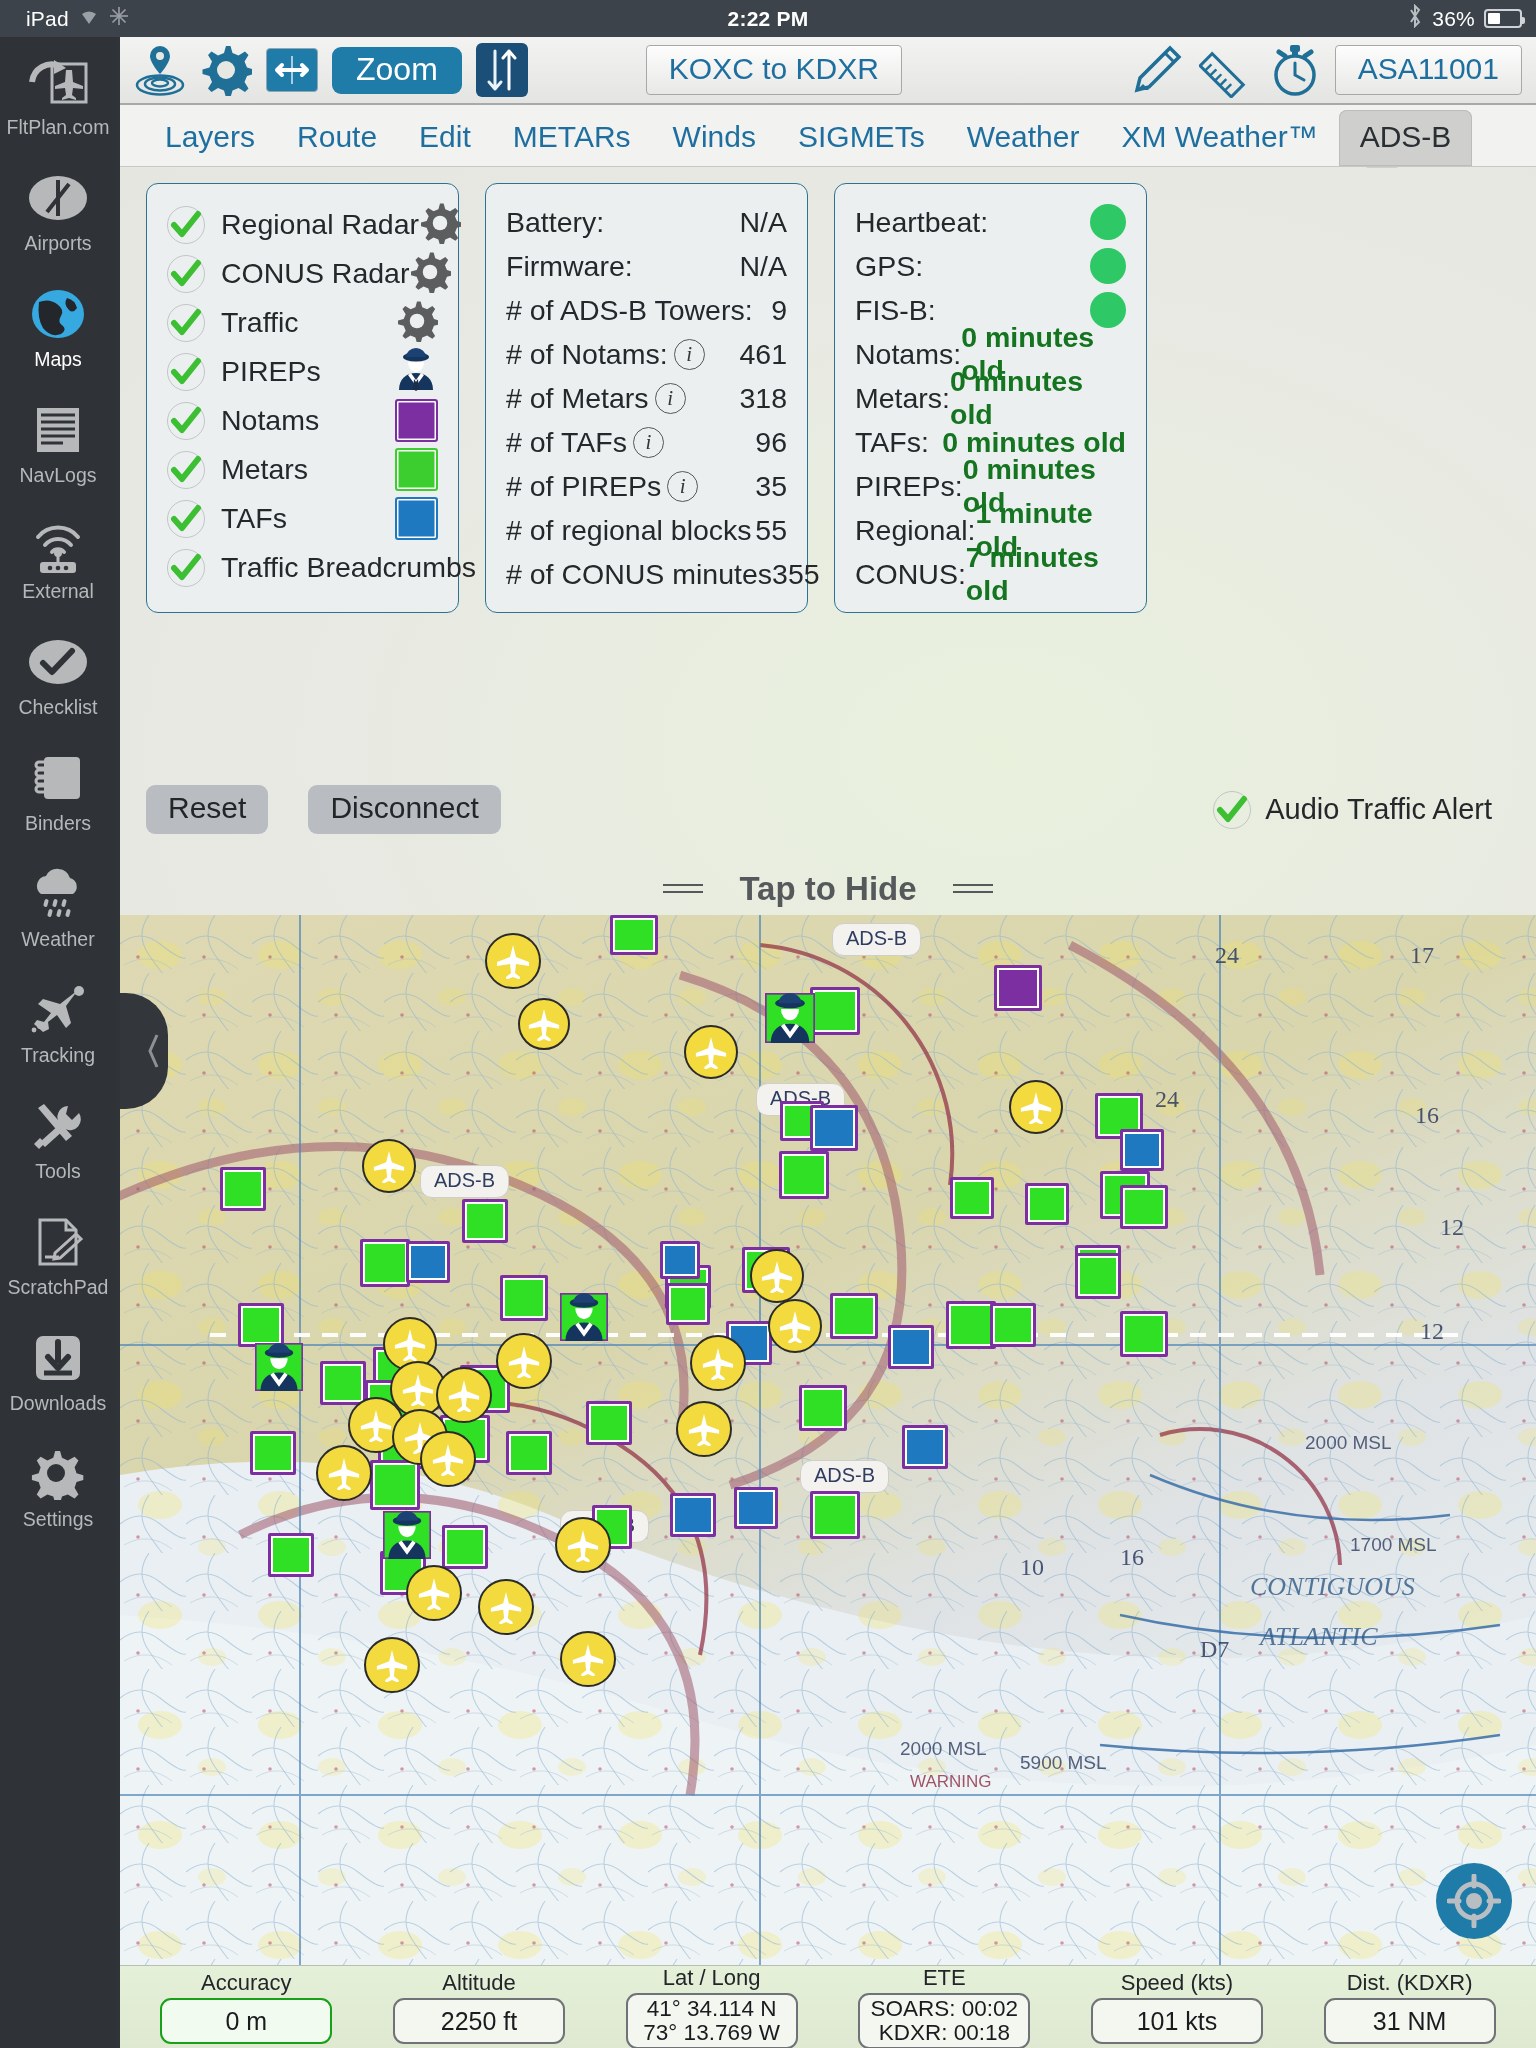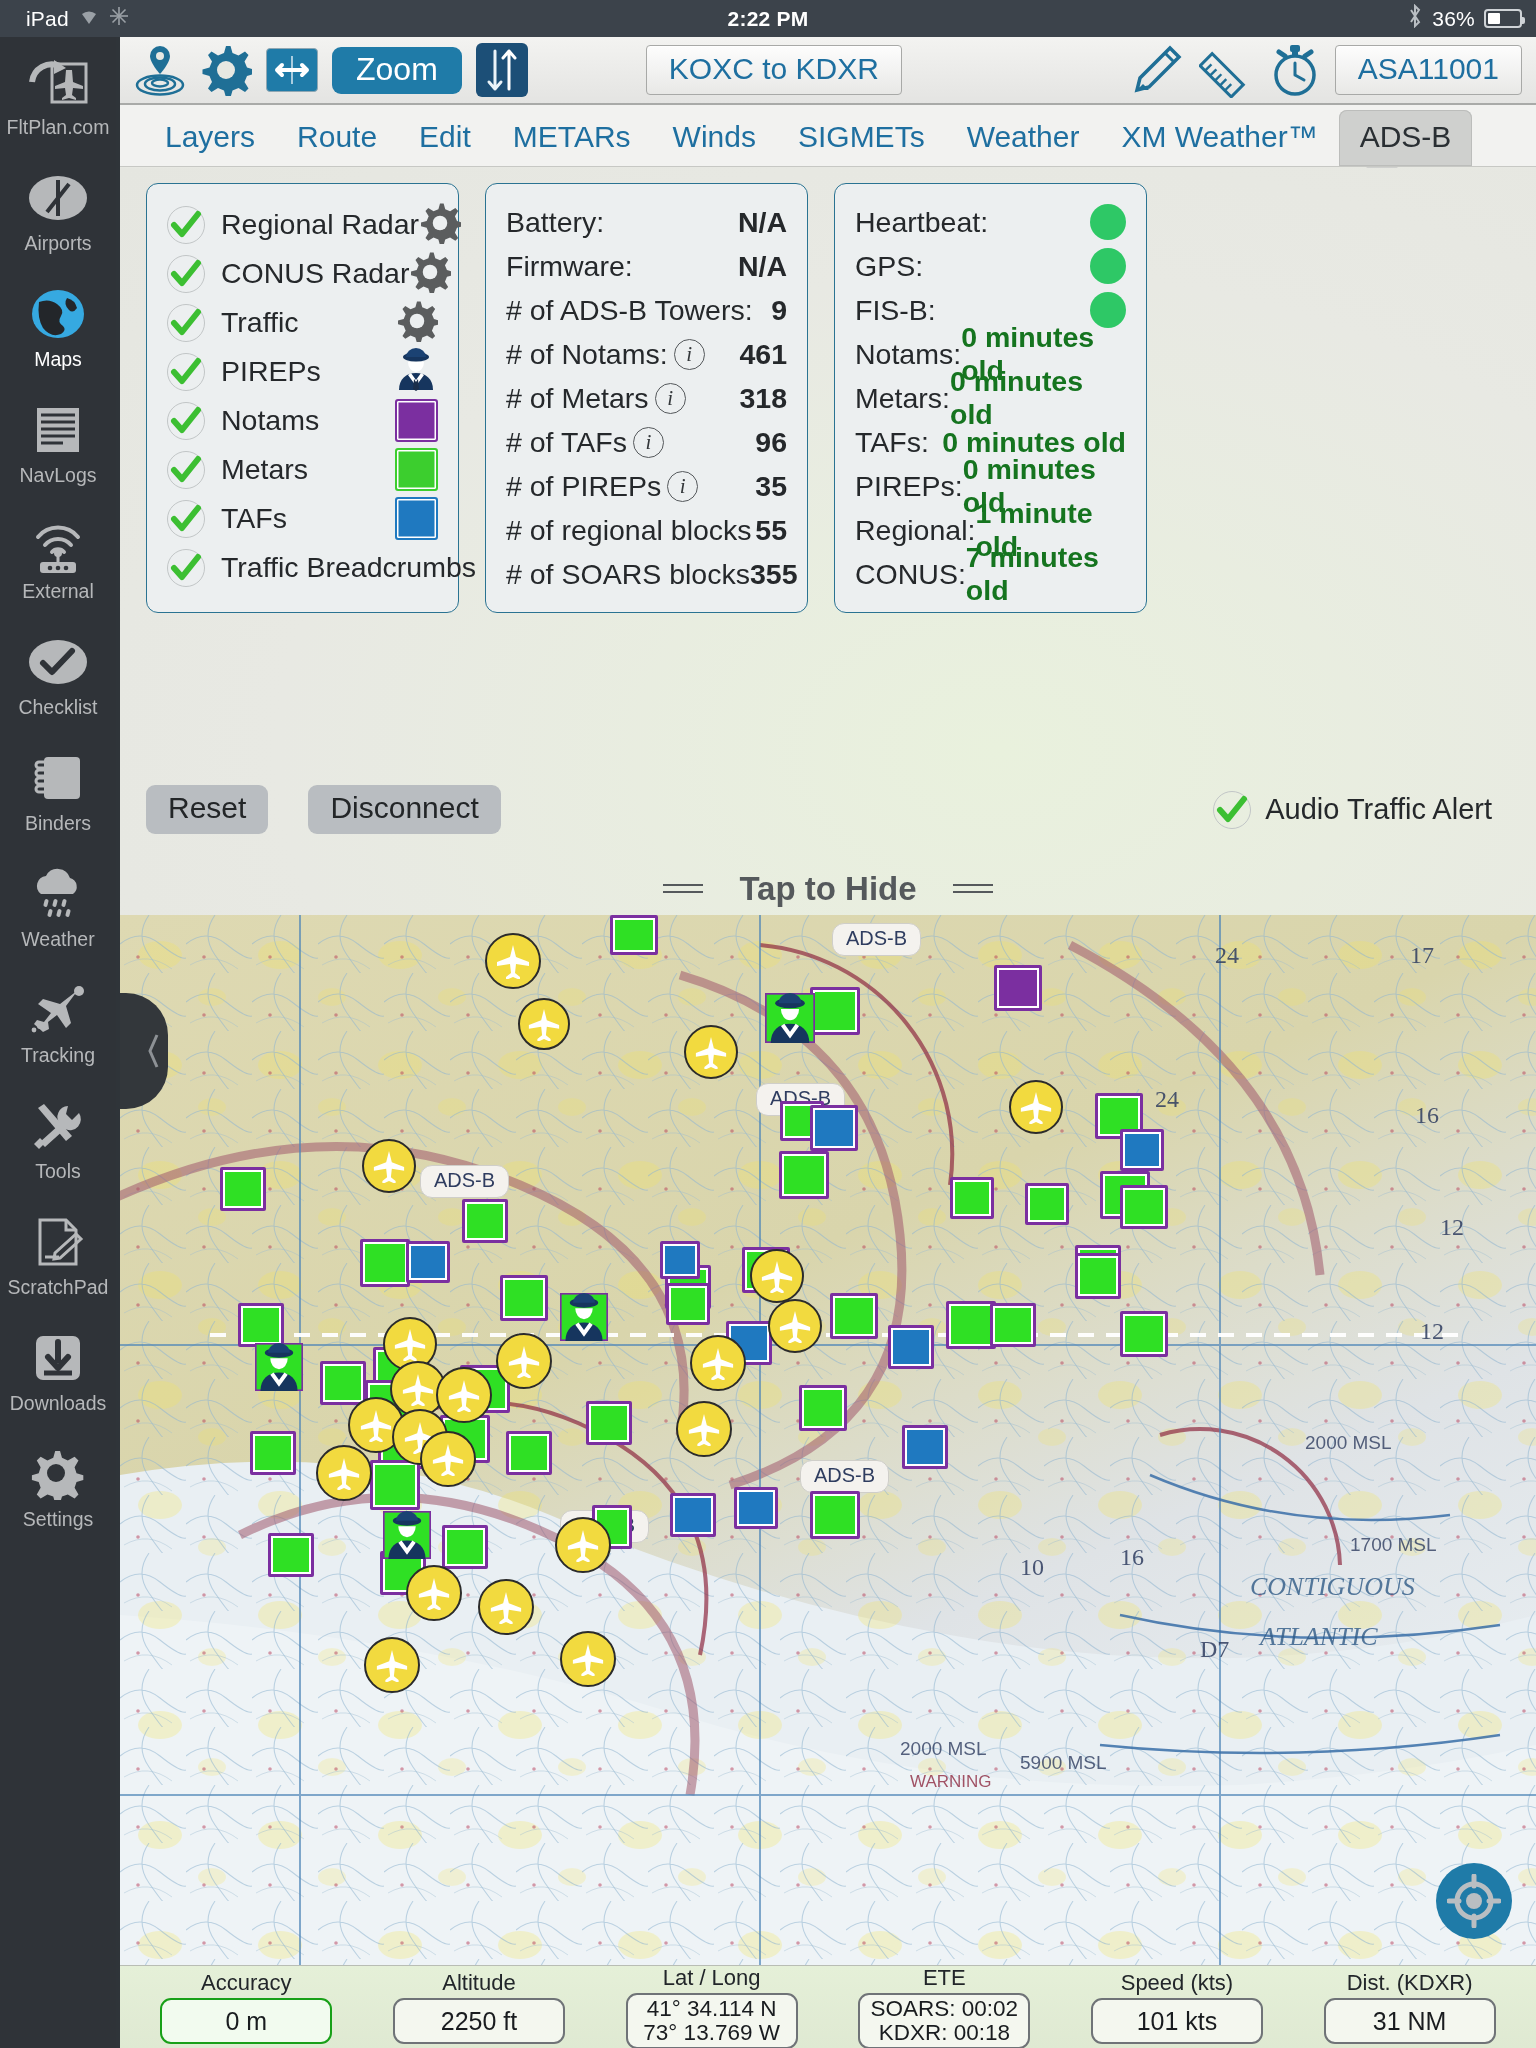--- a/index.html
+++ b/index.html
@@ -110,21 +110,21 @@
     display:flex;align-items:center;justify-content:center; flex: 0 0 auto;
   }
   .chk svg { overflow: visible; }
   .crow-label { font-size:28.5px; color:#25282b; margin-left:16px; flex:1 1 auto; white-space:nowrap;}
   .swatch { width:43px;height:43px; border:2.5px solid; border-radius:3px; flex:0 0 auto;
             box-shadow: 0 0 0 1.5px #fff inset; }
   .gear-sm { flex:0 0 auto; }
 
   .srow { display:flex; align-items:center; justify-content:space-between; height:44px; }
   .slabel { font-size:28.5px; color:#25282b; display:flex; align-items:center; gap:2px; white-space:nowrap;}
-  .svalue { font-size:28.5px; color:#25282b;font-weight:bold; }
+  .svalue { font-size:28.5px; color:#25282b; }
   .info-i {
     width:31px;height:31px;border-radius:50%;border:1.8px solid #55595c;
     display:inline-flex;align-items:center;justify-content:center;
     font-size:21px; font-style:italic; font-family:"Liberation Serif", serif; color:#33373a;
     margin-left:4px;
   }
   .dot { width:36px;height:36px;border-radius:50%; background:#2ec866; }
   .green-txt { color:#15741f; font-size:28.5px; font-weight:600; }
 
   .btnrow { position:absolute; top:617px; left:26px; width:1364px; display:flex; align-items:center;gap:24px; }
@@ -622,21 +622,21 @@
               <span># of PIREPs</span>
               <span class="info-i">i</span>
             </span>
             <span class="svalue">35</span>
           </div>
           <div class="srow">
             <span class="slabel"># of regional blocks</span>
             <span class="svalue">55</span>
           </div>
           <div class="srow">
-            <span class="slabel"># of SOARS blocks</span>
+            <span class="slabel"># of CONUS minutes</span>
             <span class="svalue">355</span>
           </div>
         </div>
 
         <div class="card card3">
           <div class="srow">
             <span class="slabel">Heartbeat:</span>
             <span class="dot"></span>
           </div>
           <div class="srow">

